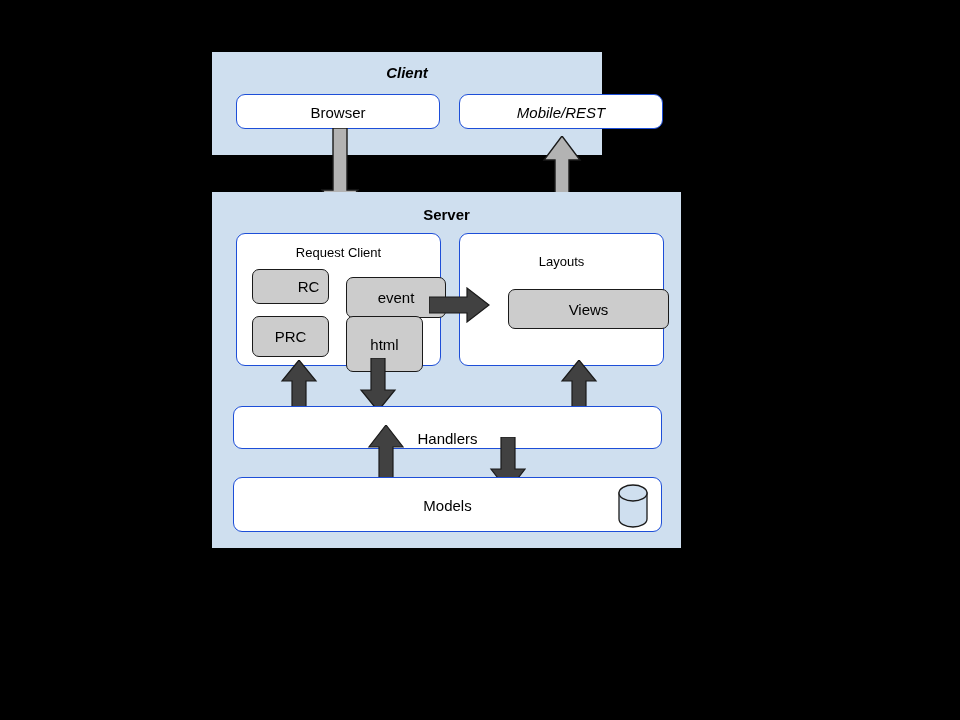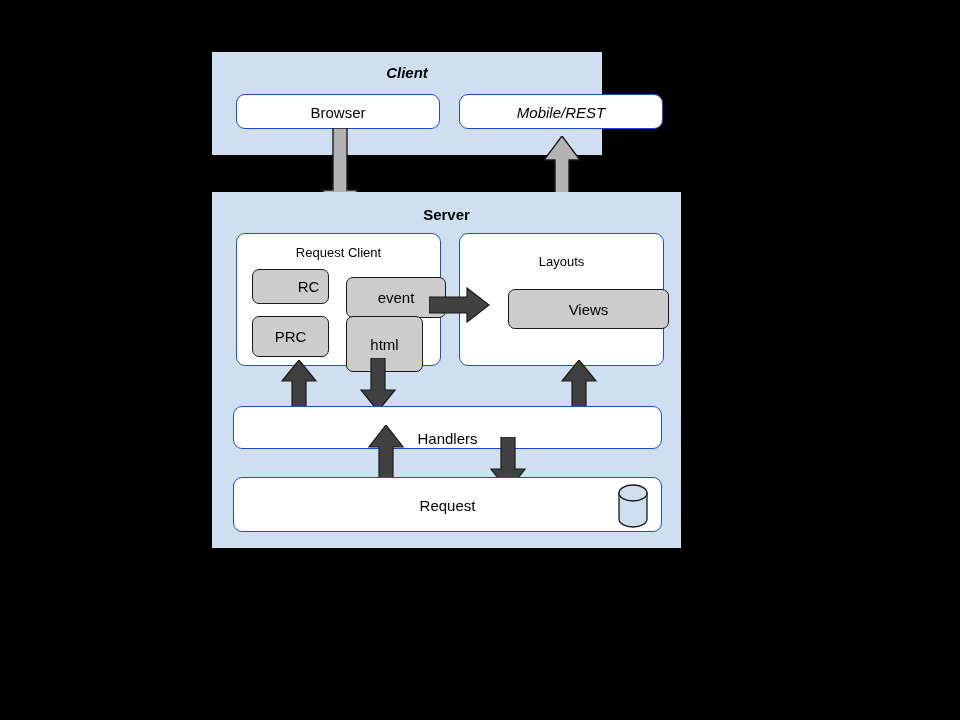--- a/index.html
+++ b/index.html
@@ -162,21 +162,21 @@
     </svg>
   </div>
 
   <div class="arrow" style="left:488px; top:437px; width:40px; height:55px;">
     <svg width="40" height="55" viewBox="0 0 40 55">
       <polygon points="13,0 27,0 27,32 37,32 20,54 3,32 13,32" fill="#414141" stroke="#1a1a1a" stroke-width="1.2" stroke-linejoin="miter"></polygon>
     </svg>
   </div>
 
   <div class="wbox" style="left:233px; top:477px; width:429px; height:55px;">
-    <div class="wbox-label" style="top:19px;">Request</div>
+    <div class="wbox-label" style="top:19px;">Models</div>
   </div>
 
   <div class="db-icon" style="left:616px; top:484px; width:34px; height:44px;">
     <svg width="34" height="44" viewBox="0 0 34 44">
       <path d="M3,9 L3,35 A14,8 0 0 0 31,35 L31,9 Z" fill="#cfdfef" stroke="#1a1a1a" stroke-width="1.3"></path>
       <ellipse cx="17" cy="9" rx="14" ry="8" fill="#cfdfef" stroke="#1a1a1a" stroke-width="1.3"></ellipse>
     </svg>
   </div>
 
 </div>

